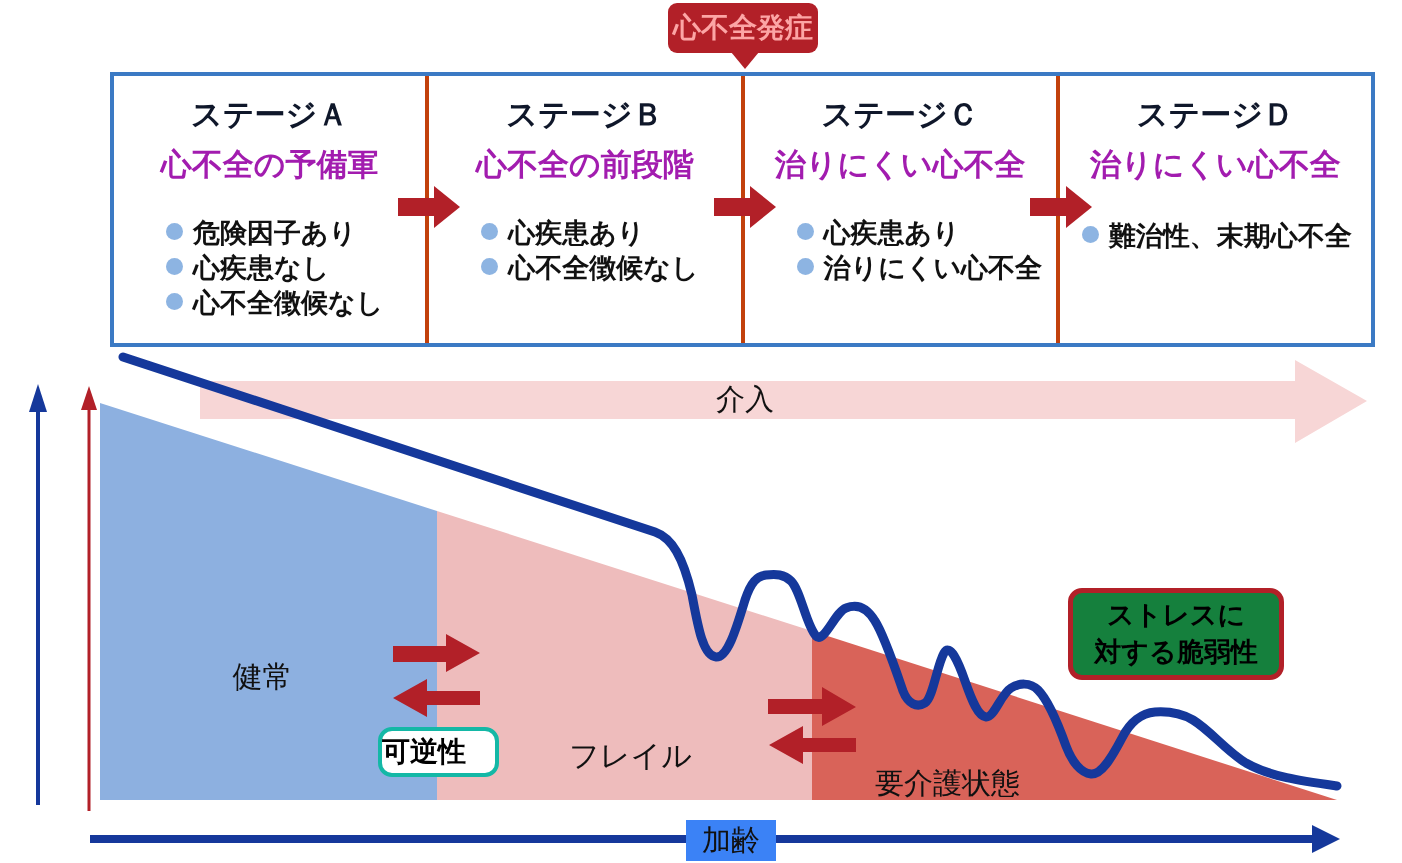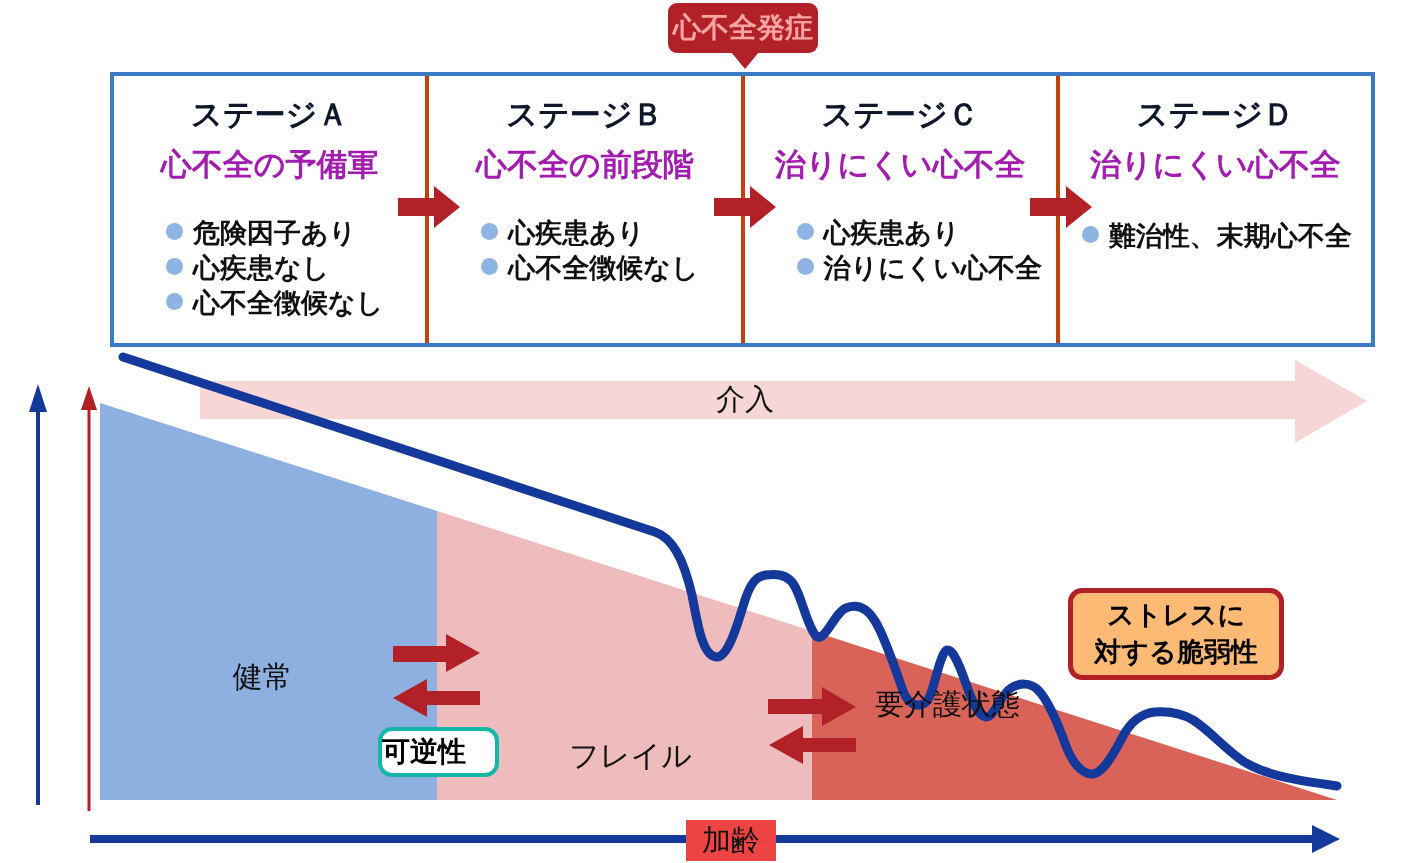--- a/index.html
+++ b/index.html
@@ -35,27 +35,27 @@
        border-top:21px solid transparent;border-bottom:21px solid transparent;
        border-left:26px solid #B22028;}
   #arrow-ab{left:398px;} #arrow-bc{left:714px;} #arrow-cd{left:1030px;}
 
   
   #diagram{position:absolute;left:0;top:350px;z-index:1;}
   .overlay-label{position:absolute;color:#111;font-weight:normal;text-align:center;z-index:3;}
   #label-kainyu{left:620px;top:380px;width:250px;font-size:29px;}
   #label-kenjo{left:190px;top:657px;width:145px;font-size:30px;}
   #label-frail{left:528px;top:689px;width:205px;font-size:30px;margin-top:47px;}
-  #label-yokaigo{left:835px;top:685px;width:225px;font-size:29px;}
-  #label-karei{left:686px;top:820px;width:90px;height:41px;background:#ef4444;
+  #label-yokaigo{left:835px;top:764px;width:225px;font-size:29px;}
+  #label-karei{left:686px;top:820px;width:90px;height:41px;background:#3b82f6;
                font-size:29px;line-height:41px;z-index:4;}
   #rev-box{position:absolute;left:378px;top:727px;width:113px;height:42px;background:#ffffff;
            border:4px solid #14b8a6;border-radius:14px;font-size:28px;font-weight:bold;
            text-align:left;line-height:42px;z-index:4;}
-  #stress-box{position:absolute;left:1068px;top:588px;width:206px;height:78px;background:#fdba74;
+  #stress-box{position:absolute;left:1068px;top:588px;width:206px;height:78px;background:#15803d;
            border:5px solid #B22028;border-radius:14px;text-align:center;z-index:4;padding-top:4px;}
   #stress-box div{font-size:27px;font-weight:bold;line-height:37px;white-space:nowrap;}
 </style>
 </head>
 <body>
 
 <div id="stage-canvas">
 
   <div class="badge">心不全発症</div>
   <div class="badge-pointer"></div>

